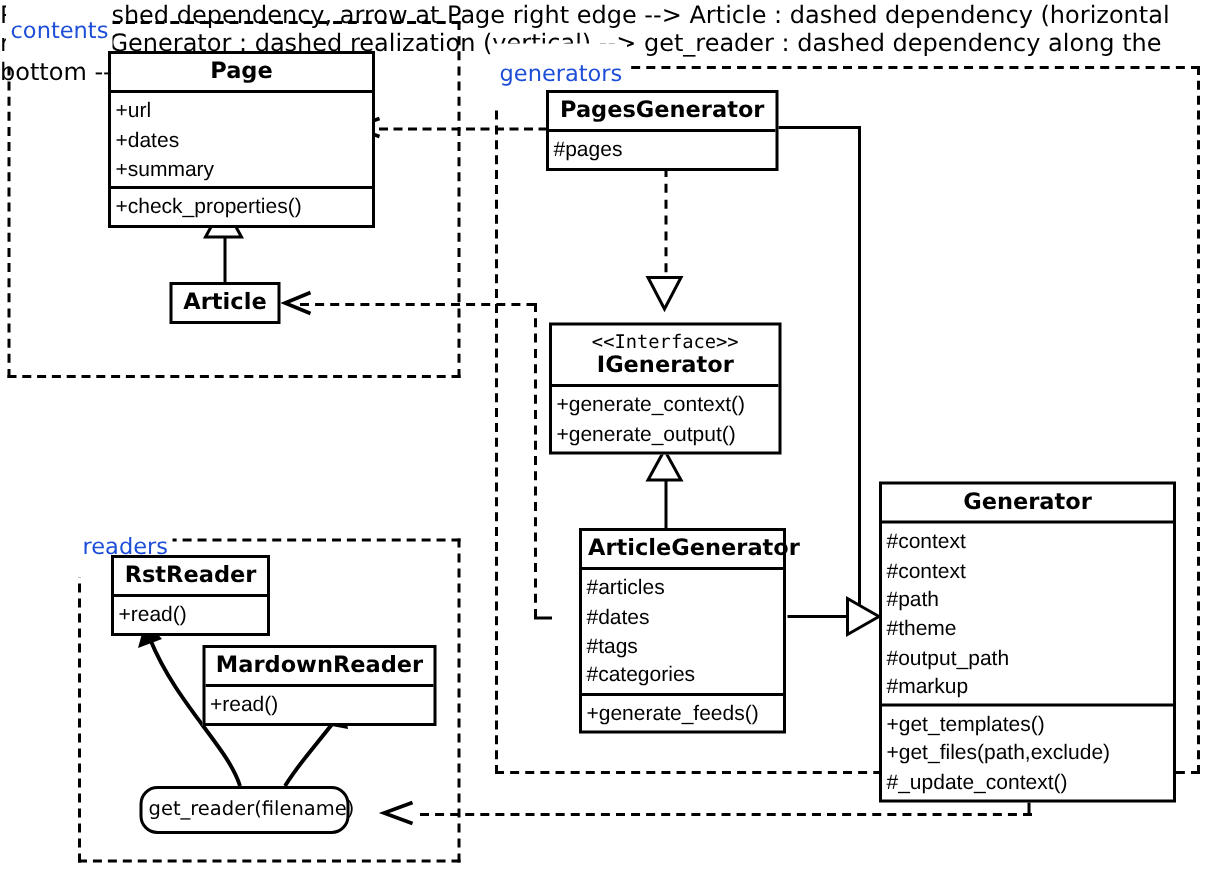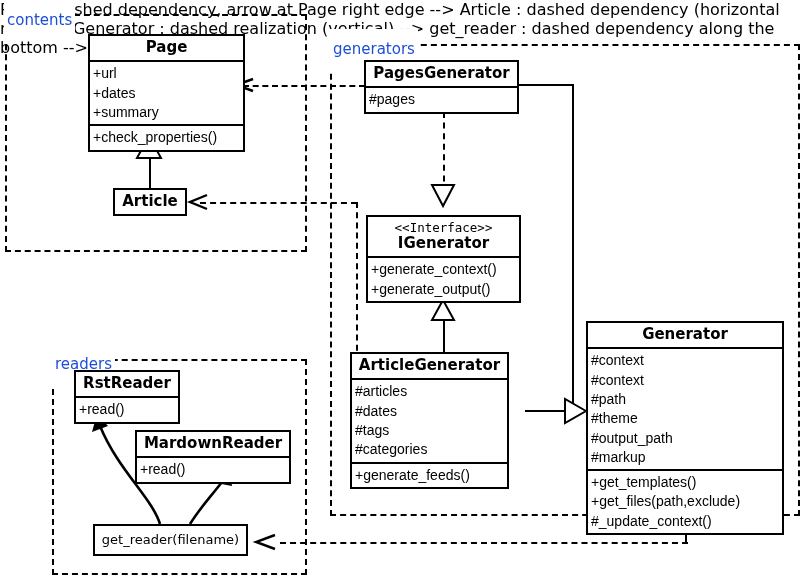--- a/index.html
+++ b/index.html
@@ -149,21 +149,21 @@
     <polygon points="586,411 565,399 565,423" fill="#fff" stroke="#000" stroke-width="2"></polygon>
 
     <path d="M160,524 C152,498 118,470 100,426" fill="none" stroke="#000" stroke-width="2.6"></path>
     <polygon points="97,414 92,432 108,426" fill="#000"></polygon>
 
     <path d="M190,524 C200,508 208,500 222,482" fill="none" stroke="#000" stroke-width="2.6"></path>
     <polygon points="229,470 216,483 232,486" fill="#000"></polygon>
   </svg>
 
   
-  <div class="cls" style="left:72px;top:34px;width:157px;margin-left:16px;">
+  <div class="cls" style="left:72px;top:34px;width:178px;">
     <div class="title">Page</div>
     <div class="sep"></div>
     <div class="compart">
       <div>+url</div>
       <div>+dates</div>
       <div>+summary</div>
     </div>
     <div class="sep"></div>
     <div class="compart">
       <div>+check_properties()</div>
@@ -191,21 +191,21 @@
       <span>IGenerator</span>
     </div>
     <div class="sep"></div>
     <div class="compart">
       <div>+generate_context()</div>
       <div>+generate_output()</div>
     </div>
   </div>
 
   
-  <div class="cls" style="left:350px;top:352px;width:159px;">
+  <div class="cls" style="left:386px;top:352px;width:138px;">
     <div class="title">ArticleGenerator</div>
     <div class="sep"></div>
     <div class="compart">
       <div>#articles</div>
       <div>#dates</div>
       <div>#tags</div>
       <div>#categories</div>
     </div>
     <div class="sep"></div>
     <div class="compart">
@@ -245,17 +245,17 @@
   
   <div class="cls" style="left:135px;top:430px;width:156px;">
     <div class="title">MardownReader</div>
     <div class="sep"></div>
     <div class="compart">
       <div>+read()</div>
     </div>
   </div>
 
   
-  <div class="cls plain" style="left:93px;top:524px;width:155px;">
+  <div class="cls plain" style="left:93px;top:524px;width:140px;border-radius:12px;">
     <div class="compart">get_reader(filename)</div>
   </div>
 
 </div>
 
 </body></html>

